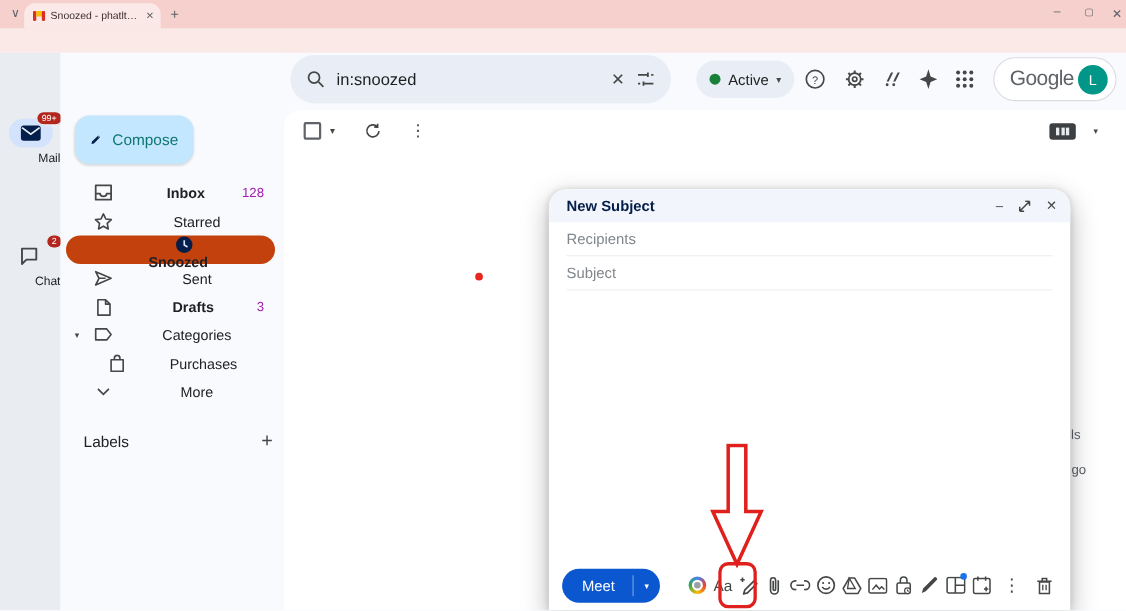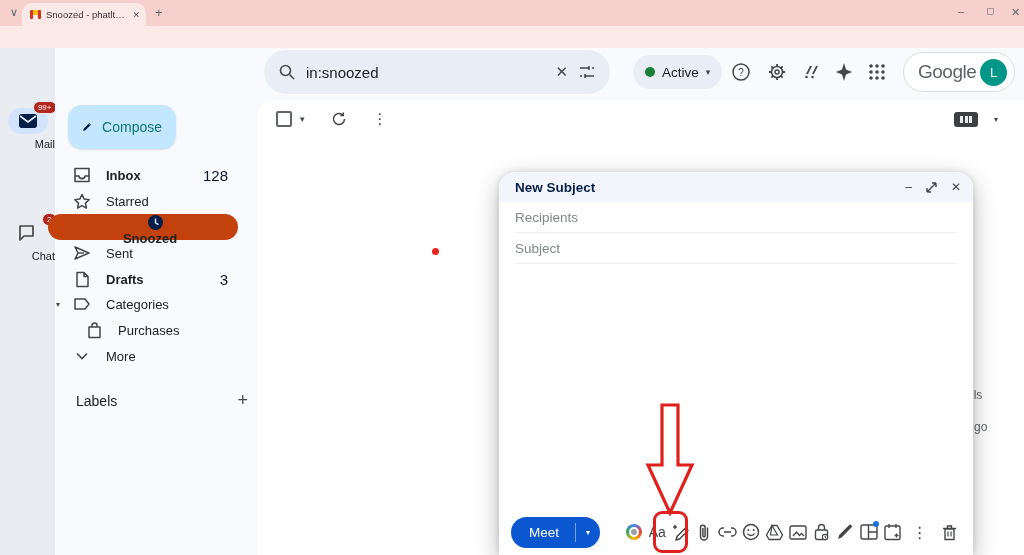--- a/index.html
+++ b/index.html
@@ -49,26 +49,26 @@
   .rail-item { position:absolute; left:0; width:55px; text-align:right; }
   .rail-pill { width:40px; height:26px; border-radius:13px; margin:0 auto; display:flex; align-items:center; justify-content:center; position:relative; }
   .rail-pill.sel { background:#d3e3fd; }
   .rail-label { font-size:11px; color:#202124; margin-top:4px; }
   .badge { position:absolute; top:-7px; right:-9px; background:#b3261e; color:#fff; font-size:8px; padding:1px 4px; border-radius:8px; border:1.5px solid #e9edf2; }
 
   
   #sidebar { left:55px; top:48px; width:203px; height:507px; background:#f8fafd; }
   .compose-btn { left:68px; top:105px; width:108px; height:44px; border-radius:14px; background:#c2e7ff; display:flex; align-items:center; gap:10px; padding:0 14px; box-shadow:0 1px 2px rgba(0,0,0,.12); cursor:pointer; }
   .compose-btn span { font-size:14px; font-weight:500; color:#0f766e; }
-  .nav-row { position:absolute; left:48px; width:190px; height:26px; border-radius:13px; display:flex; align-items:center; cursor:pointer; }
+  .nav-row { position:absolute; left:60px; width:190px; height:26px; border-radius:13px; display:flex; align-items:center; cursor:pointer;text-align:center; }
   .nav-row.sel { background:#c2410c;flex-direction:column; }
   .nav-ic { width:20px; margin-left:24px; display:flex; justify-content:center; color:#444746; }
   .nav-lb { font-size:13px; color:#202124; margin-left:14px; flex:1; }
   .nav-lb.b { font-weight:700; }
-  .nav-ct { font-size:15px; color:#0f172a; margin-right:10px; }
+  .nav-ct { font-size:12px; color:#a21caf; margin-right:10px; }
   .tri { font-size:8px; color:#444746; position:absolute; left:8px; }
   .labels-hdr { left:76px; top:390px; width:172px; display:flex; justify-content:space-between; align-items:center; }
   .labels-hdr .t { font-size:14px; font-weight:500; color:#202124; }
   .labels-hdr .p { font-size:18px; color:#444746; cursor:pointer; }
 
   
   #content { left:258px; top:100px; width:766px; height:455px; background:#fff; border-radius:16px 0 0 0; }
   .list-toolbar { position:absolute; left:18px; top:10px; display:flex; align-items:center; gap:8px; }
   .cbx { width:16px; height:16px; border:2px solid #5f6368; border-radius:2px; cursor:pointer; }
   .tb-caret { font-size:9px; color:#444746; cursor:pointer; }

